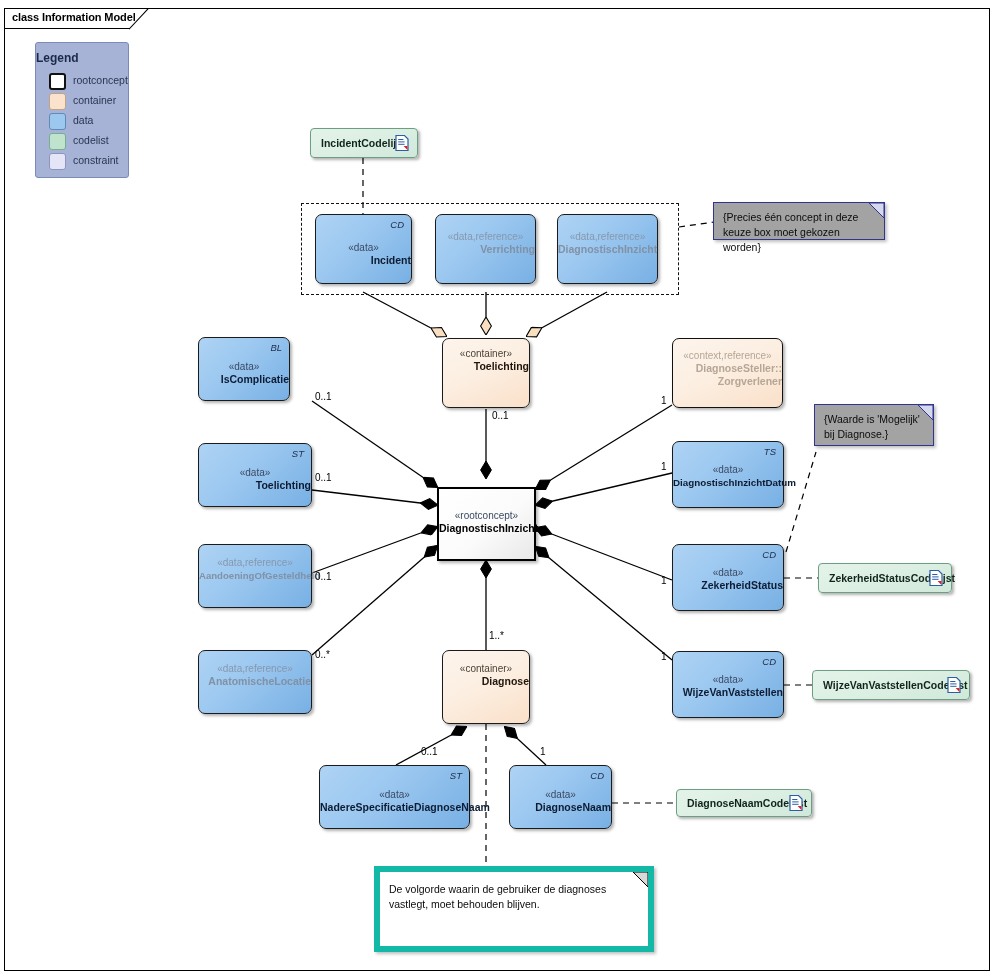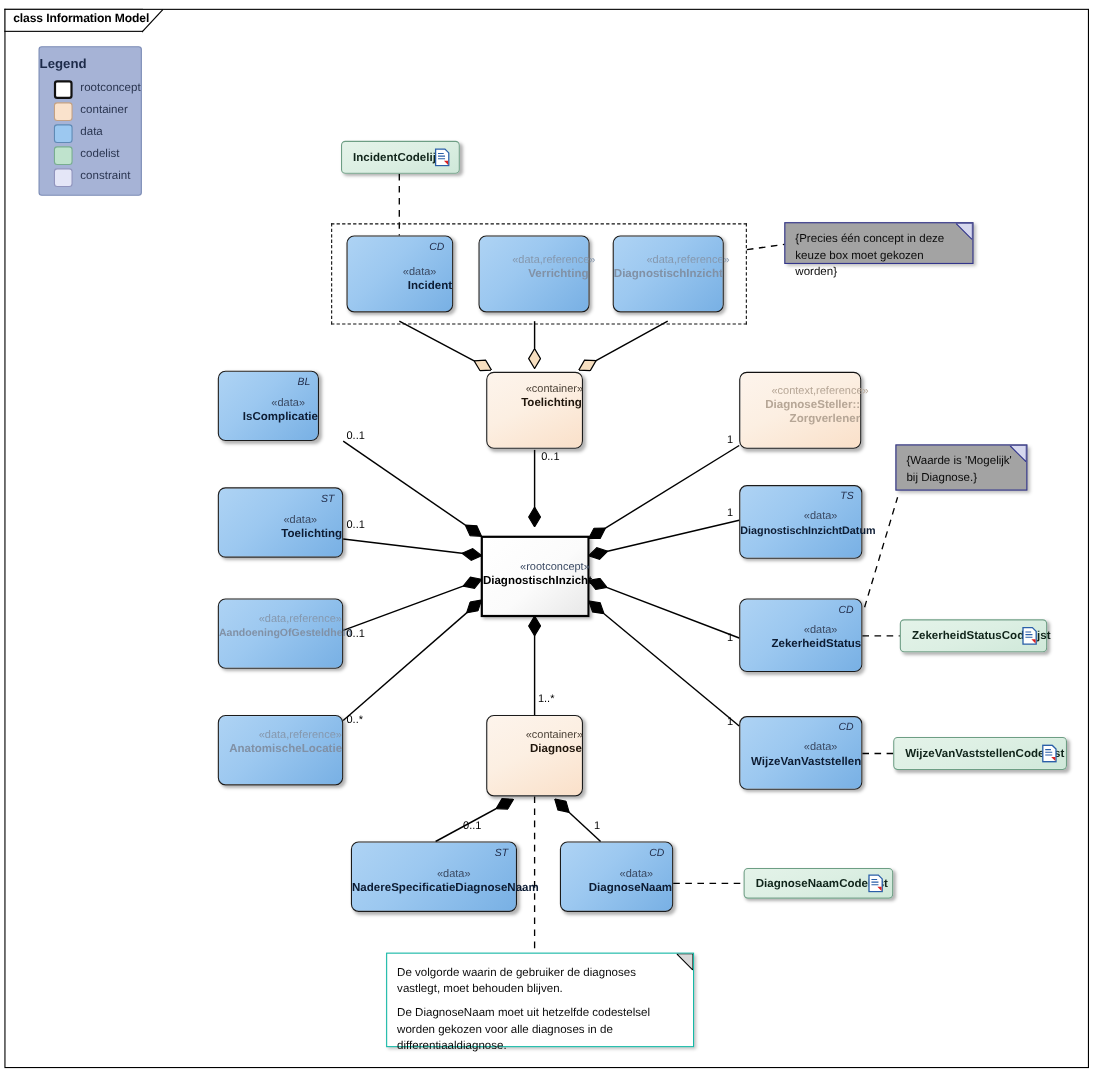--- a/index.html
+++ b/index.html
@@ -47,21 +47,21 @@
   .legend-sw.codelist{background:#bfe3cd;border:1px solid #78ad90;}
   .legend-sw.constraint{background:#e4e6f7;border:1px solid #9094bd;}
   .legend-lbl{
     position:absolute;left:24px;top:1px;font-size:10.5px;color:#2a3550;white-space:nowrap;
   }
   
   .node{position:absolute;box-sizing:border-box;border-radius:7px;
     box-shadow:2px 2px 3px rgba(0,0,0,.30);}
   .node .stereo{
     position:absolute;left:0;width:100%;text-align:center;font-size:10px;
-    line-height:13px;white-space:nowrap;padding-left:18px;
+    line-height:13px;white-space:nowrap;
   }
   .node .nm{
     position:absolute;left:0;width:100%;text-align:right;font-size:10.5px;
     font-weight:bold;line-height:13px;white-space:nowrap;
   }
   .node .tagtype{
     position:absolute;right:7px;top:4px;font-size:9.5px;font-style:italic;
     font-weight:normal;color:#24304e;
   }
   
@@ -104,21 +104,21 @@
     font-size:10.5px;font-weight:bold;color:#10241a;white-space:nowrap;
   }
   .doc-icon{position:absolute;right:8px;top:50%;transform:translateY(-50%);
     width:14px;height:17px;}
   
   .note{
     position:absolute;box-sizing:border-box;
     background:#a3a3a3;border:1px solid #32358c;
     box-shadow:2px 2px 3px rgba(0,0,0,.25);
   }
-  .note.plain{background:#ffffff;border:1px solid #14b8a6;}
+  .note.plain{background:#ffffff;border:6px solid #14b8a6;margin-left:23px;}
   .note .txt{
     position:absolute;left:9px;top:7px;right:10px;font-size:10.5px;color:#0b0b0b;
     line-height:15px;
   }
   .note .fold{position:absolute;right:0;top:0;width:15px;height:15px;}
   
   #choicebox{
     position:absolute;left:301px;top:203px;width:378px;height:92px;
     border:1.6px dashed #111;box-sizing:border-box;background:transparent;
   }
@@ -343,21 +343,20 @@
       <path d="M3.2,5 H8.4 M3.2,7.4 H9.6 M3.2,9.8 H9.6" stroke="#2a5fa8" stroke-width="1"></path>
       <path d="M8.6,11.6 L12.4,11.6 L12.4,15.4 Z" fill="#d22" stroke="none"></path>
     </svg>
   </div>
 
   <div class="note plain" style="left:351px;top:866px;width:280px;height:86px;">
     <svg class="fold" viewBox="0 0 15 15">
       <path d="M0,0 L15,15 L15,0 Z" fill="#d9d9d9" stroke="#000" stroke-width="1"></path>
     </svg>
     <div class="txt" style="top:10px">De volgorde waarin de gebruiker de diagnoses vastlegt, moet behouden blijven.</div>
-    <div class="txt" style="top:47px">De DiagnoseNaam moet uit hetzelfde codestelsel worden gekozen voor alle diagnoses in de differentiaaldiagnose.</div>
   </div>
 
   <div class="mult" style="left:315px;top:391px;">0..1</div>
   <div class="mult" style="left:315px;top:472px;">0..1</div>
   <div class="mult" style="left:315px;top:571px;">0..1</div>
   <div class="mult" style="left:315px;top:649px;">0..*</div>
   <div class="mult" style="left:492px;top:410px;">0..1</div>
   <div class="mult" style="left:661px;top:395px;">1</div>
   <div class="mult" style="left:661px;top:461px;">1</div>
   <div class="mult" style="left:661px;top:575px;">1</div>

